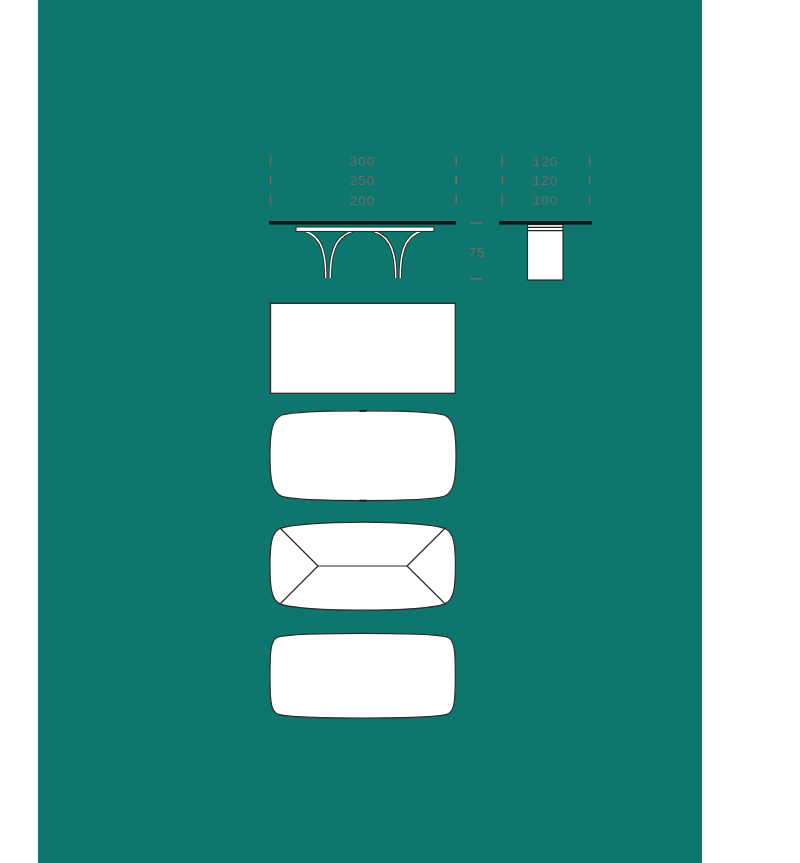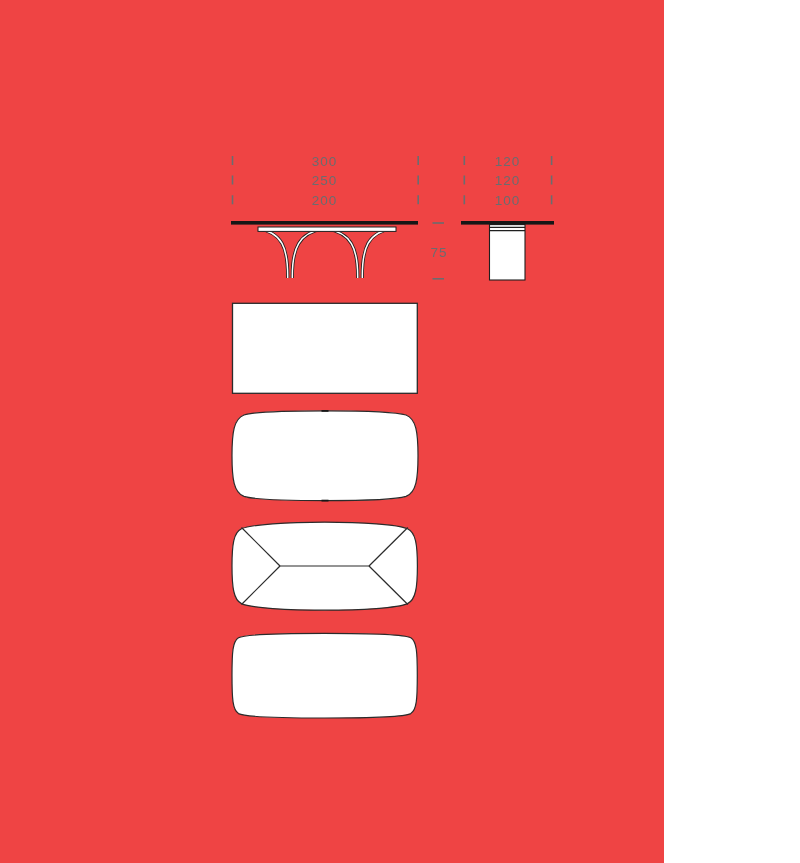--- a/index.html
+++ b/index.html
@@ -4,23 +4,24 @@
 <style>
   html, body {
     margin: 0;
     padding: 0;
     background: #ffffff;
   }
   .canvas {
     position: relative;
     width: 664px;
     height: 863px;
-    background: #ef4444;
+    background: #0f766e;
     overflow: hidden;
     font-family: "Liberation Sans", sans-serif;
+    margin-left: 38px;
   }
   svg text {
     font-family: "Liberation Sans", sans-serif;
     font-size: 13.5px;
     font-weight: 400;
     letter-spacing: 1px;
     fill: #6b6c6f;
   }
 </style>
 </head>

